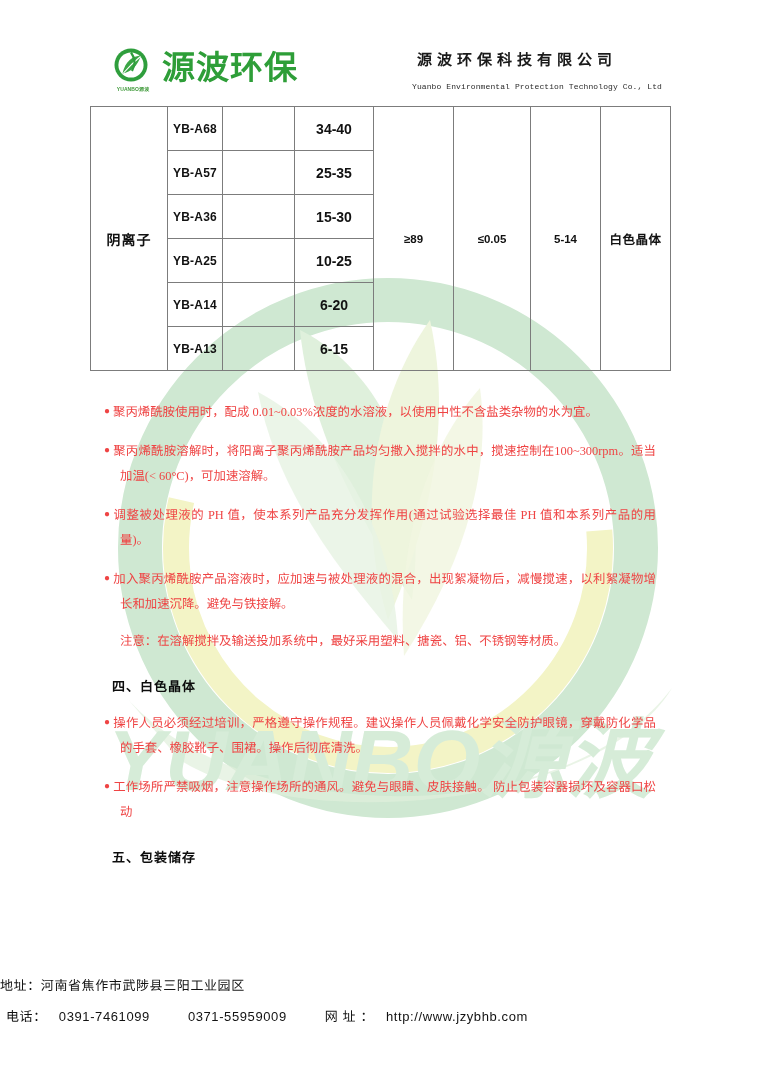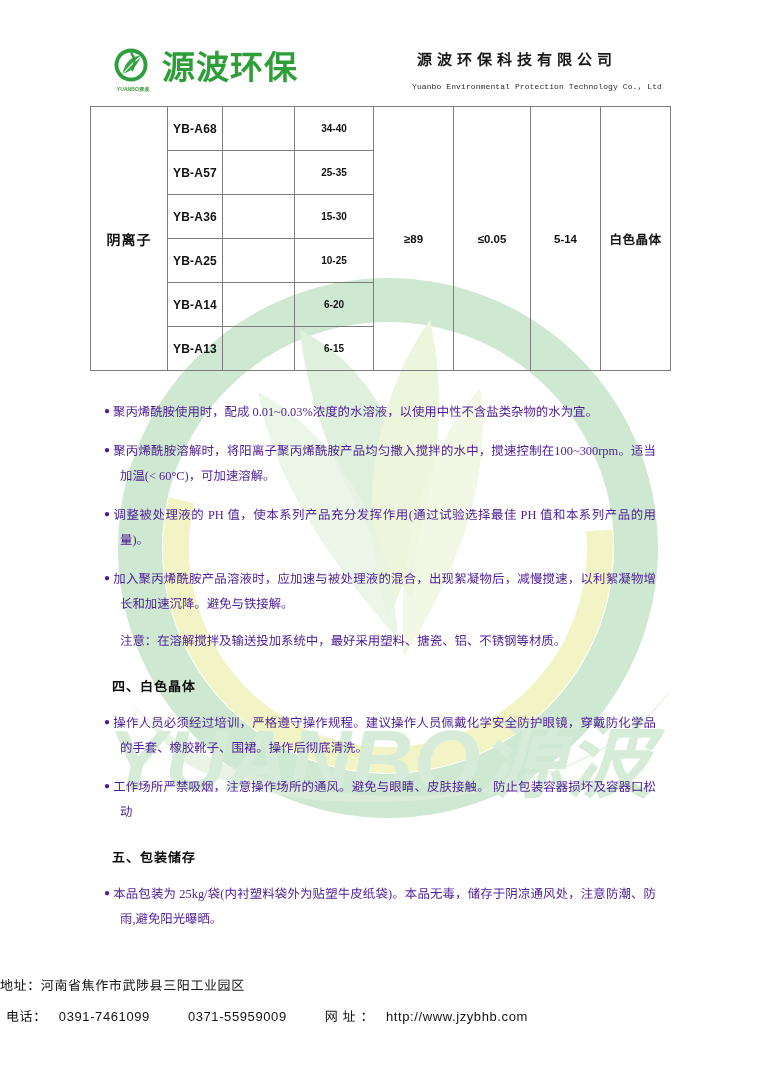--- a/index.html
+++ b/index.html
@@ -125,21 +125,21 @@
     background: transparent;
   }
   .spec-table td.cell-ion {
     font-family: "Liberation Serif", serif;
     font-size: 14px;
     font-weight: bold;
     letter-spacing: 1px;
   }
   .spec-table td.cell-model { font-size: 12px; letter-spacing: 0.2px; }
   .spec-table td.cell-blank { }
-  .spec-table td.cell-val  { font-size: 10px; }
+  .spec-table td.cell-val  { font-size: 14px; }
   .spec-table td.cell-merged { font-size: 11.5px; }
   .spec-table td.cell-appearance {
     font-family: Liberation Mono, monospace;
     font-size: 12.5px;
     font-weight: bold;
     letter-spacing: 0.5px;
   }
   col.c0 { width: 77px; }
   col.c1 { width: 55px; }
   col.c2 { width: 72px; }
@@ -162,21 +162,21 @@
     font-weight: bold;
     color: #0d0d0d;
     margin: 0 0 14px 112px;
     letter-spacing: 1px;
   }
   .sec-head.gap-top { margin-top: 22px; }
   .para {
     font-family: "Liberation Serif", serif;
     font-size: 12.4px;
     line-height: 25px;
-    color: #4c1d95;
+    color: #ef4444;
     margin: 0 0 12px 0;
     padding: 0 104px 0 120px;
     text-align: justify;
     text-justify: inter-ideograph;
     text-indent: -16px;
   }
   .para.noindent { text-indent: 0; padding-left: 120px; }
   .bullet { font-size: 10px; vertical-align: 2px; padding-right: 3px; }
 
   .block-usage { }
@@ -324,21 +324,20 @@
       <div class="sec-head gap-top">四、白色晶体</div>
 
       <p class="para"><span class="bullet">●</span><span>操作人员必须经过培训，严格遵守操作规程。建议操作人员佩戴化学安全防护眼镜，穿戴防化学品的手套、橡胶靴子、围裙。操作后彻底清洗。</span></p>
 
       <p class="para"><span class="bullet">●</span><span>工作场所严禁吸烟，注意操作场所的通风。避免与眼睛、皮肤接触。 防止包装容器损坏及容器口松动</span></p>
     </div>
 
     <div class="block-pack">
       <div class="sec-head gap-top">五、包装储存</div>
 
-      <p class="para"><span class="bullet">●</span><span>本品包装为 25kg/袋(内衬塑料袋外为贴塑牛皮纸袋)。本品无毒，储存于阴凉通风处，注意防潮、防雨,避免阳光曝晒。</span></p>
     </div>
 
   </div>
 
   <div class="footer">
     <div class="footer-line">地址：河南省焦作市武陟县三阳工业园区</div>
     <div class="footer-line contact">
       <span>电话：</span><span>0391-7461099</span><span class="footer-gap"></span><span>0371-55959009</span><span class="footer-gap"></span><span>网 址 ：</span><span>http://www.jzybhb.com</span>
     </div>
   </div>

